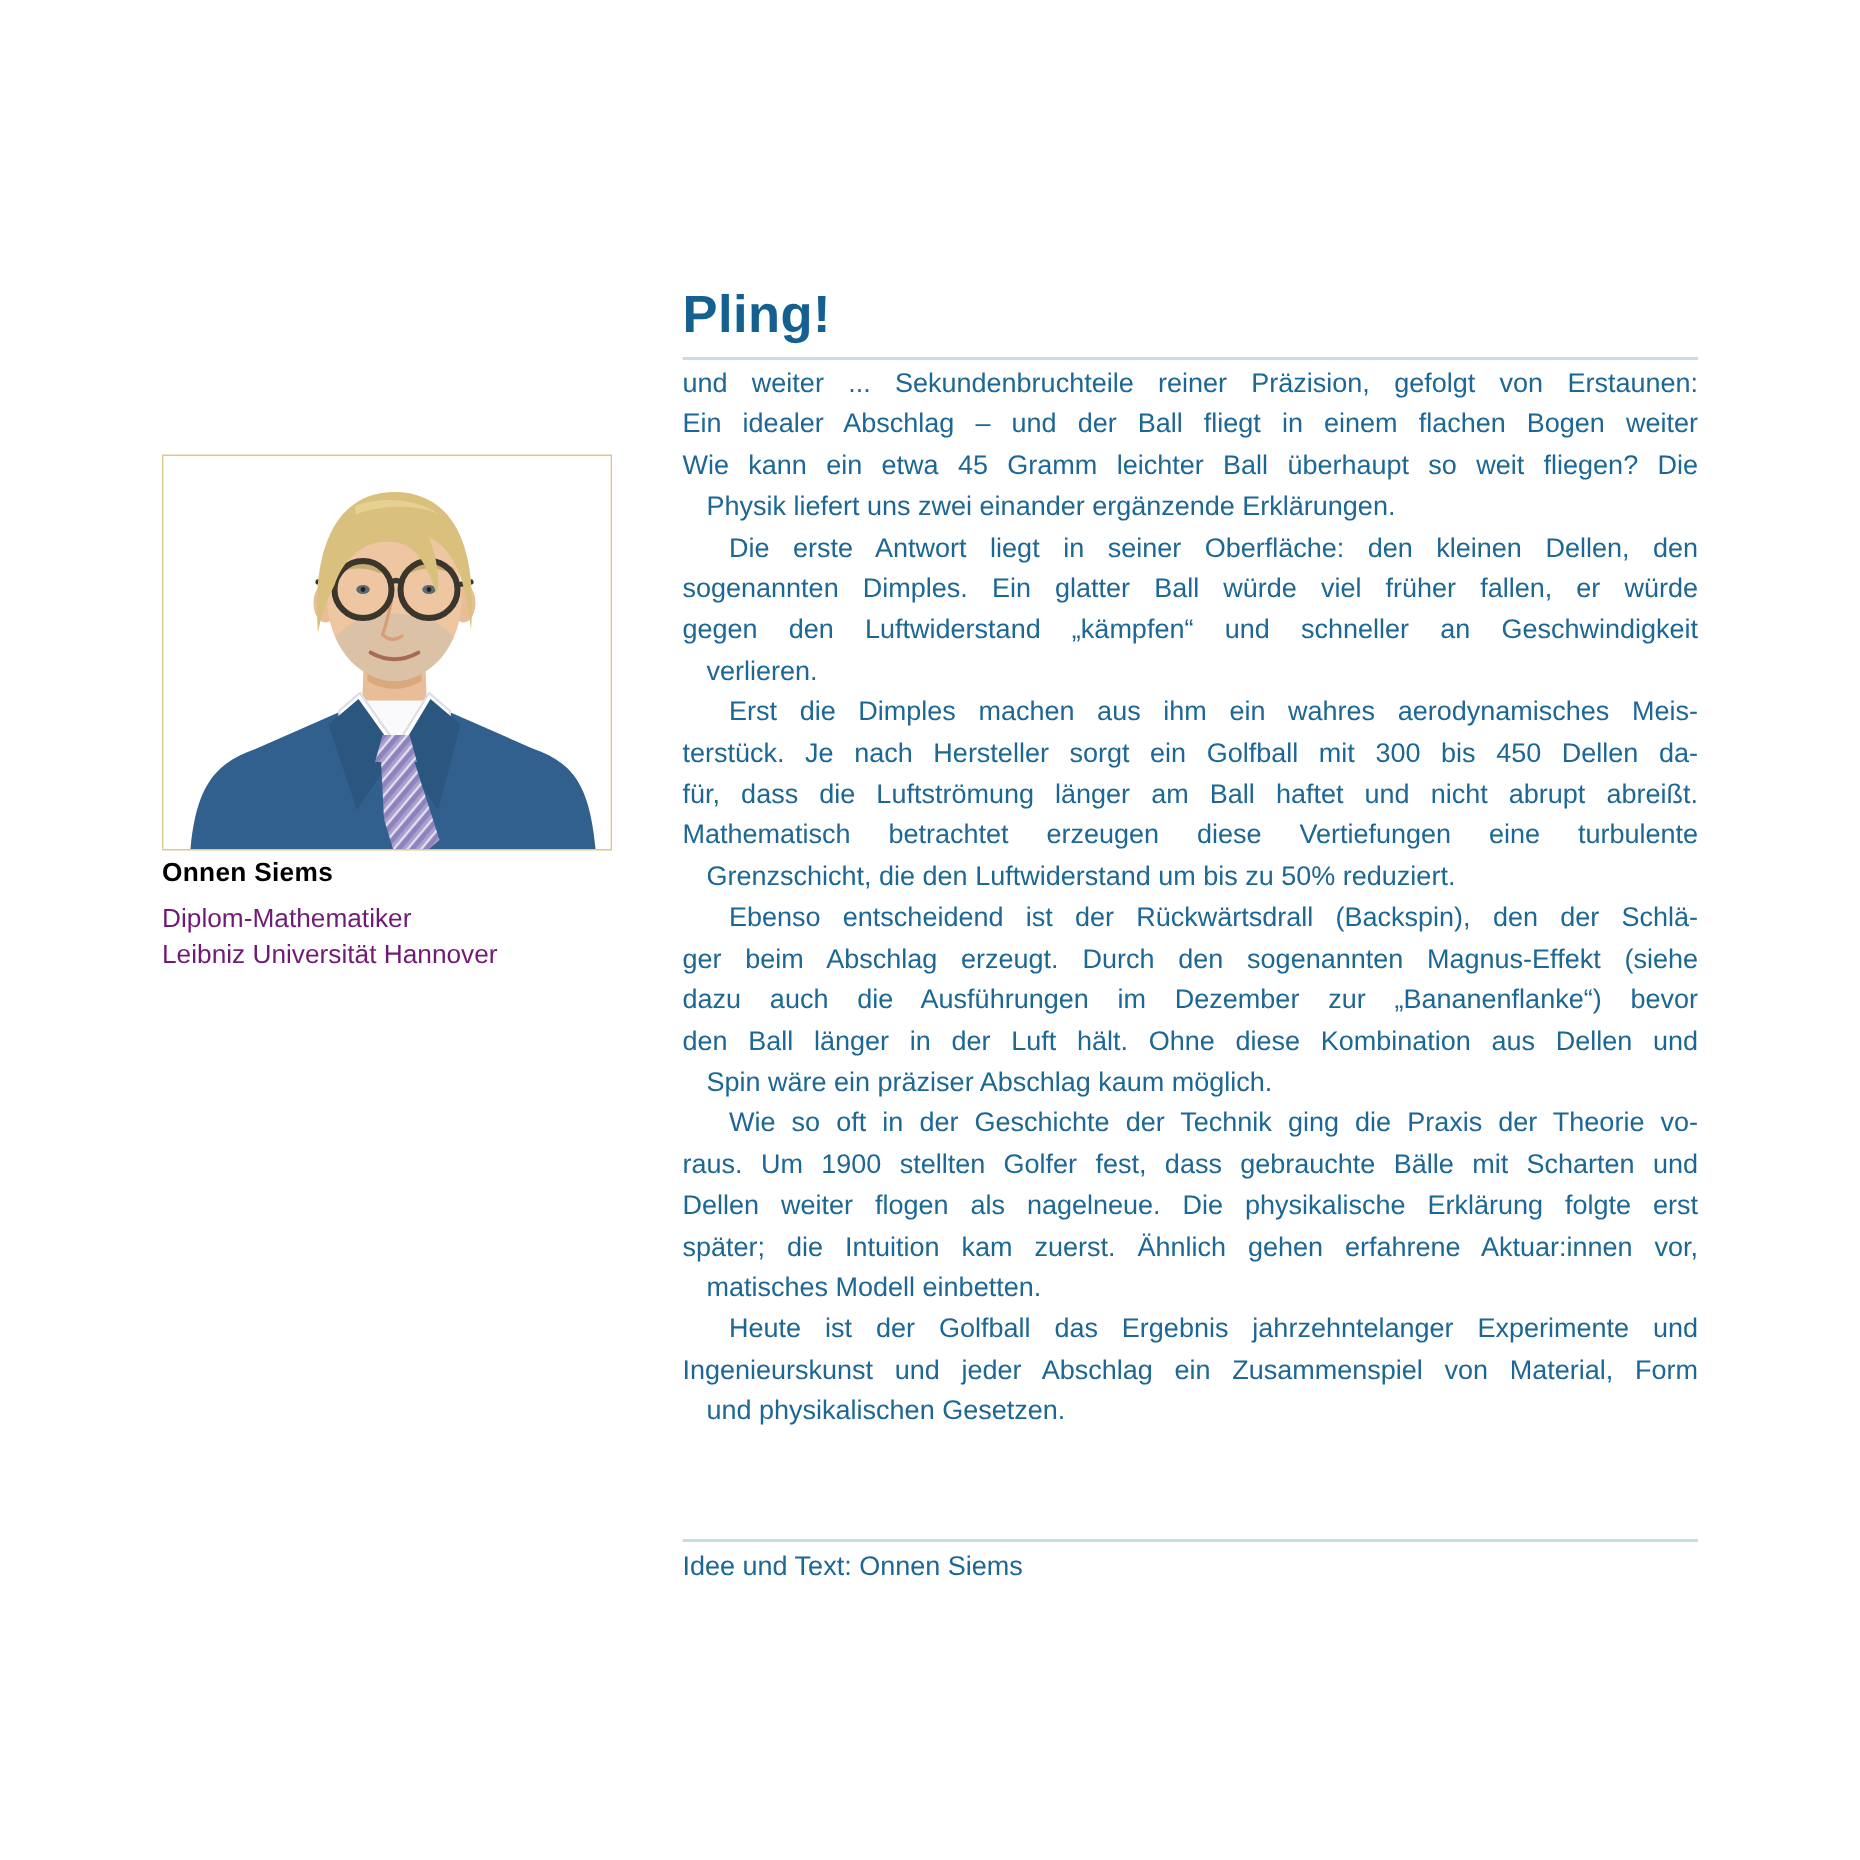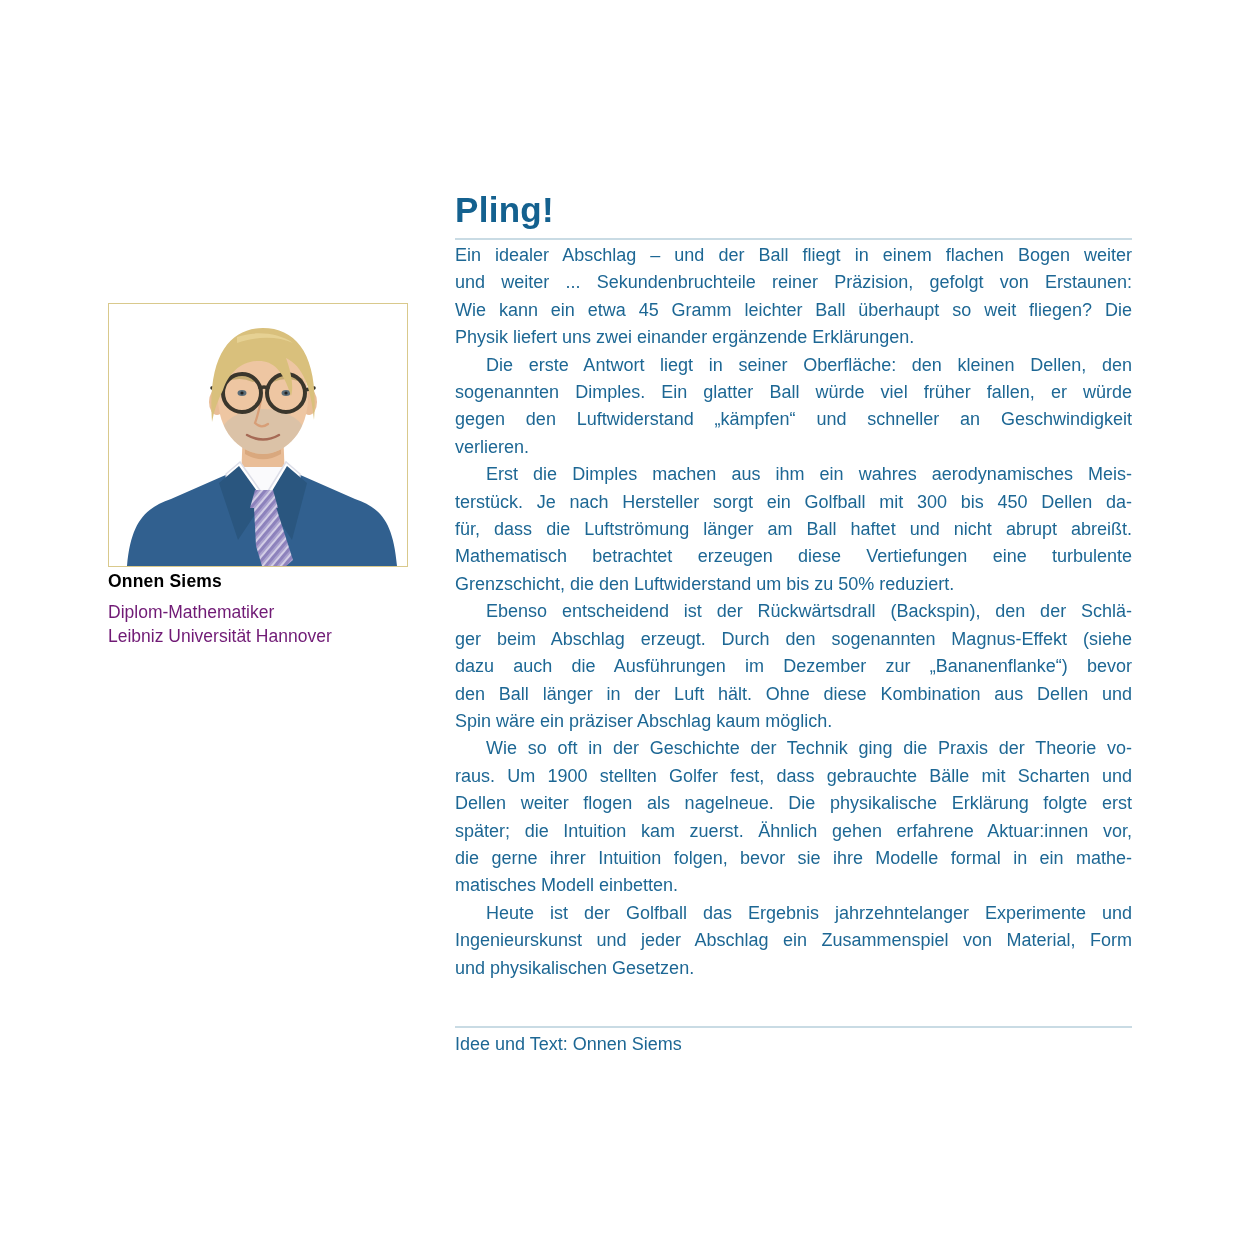--- a/index.html
+++ b/index.html
@@ -70,20 +70,21 @@
     font-size: 18px;
     line-height: 27.4px;
     color: #1d6794;
   }
   .article-body .line {
     text-align: justify;
     text-align-last: justify;
   }
   .article-body .line.last {
     text-align-last: left;
+    margin-left: 16px;
   }
   .article-body .line.indent {
     padding-left: 31px;
   }
   .footer-rule {
     position: absolute;
     left: 455px;
     top: 1026px;
     width: 677px;
     height: 1.5px;
@@ -167,43 +168,42 @@
   <div class="author-name">Onnen Siems</div>
   <div class="author-sub">
     <div>Diplom-Mathematiker</div>
     <div>Leibniz Universität Hannover</div>
   </div>
 
   <h1 class="headline" style="margin:0">Pling!</h1>
   <div class="title-rule"></div>
 
   <div class="article-body" id="article-body">
+      <div class="line">und weiter ... Sekundenbruchteile reiner Präzision, gefolgt von Erstaunen:</div>
       <div class="line">Ein idealer Abschlag – und der Ball fliegt in einem flachen Bogen weiter</div>
-      <div class="line">und weiter ... Sekundenbruchteile reiner Präzision, gefolgt von Erstaunen:</div>
       <div class="line">Wie kann ein etwa 45 Gramm leichter Ball überhaupt so weit fliegen? Die</div>
       <div class="line last">Physik liefert uns zwei einander ergänzende Erklärungen.</div>
       <div class="line indent">Die erste Antwort liegt in seiner Oberfläche: den kleinen Dellen, den</div>
       <div class="line">sogenannten Dimples. Ein glatter Ball würde viel früher fallen, er würde</div>
       <div class="line">gegen den Luftwiderstand „kämpfen“ und schneller an Geschwindigkeit</div>
       <div class="line last">verlieren.</div>
       <div class="line indent">Erst die Dimples machen aus ihm ein wahres aerodynamisches Meis-</div>
       <div class="line">terstück. Je nach Hersteller sorgt ein Golfball mit 300 bis 450 Dellen da-</div>
       <div class="line">für, dass die Luftströmung länger am Ball haftet und nicht abrupt abreißt.</div>
       <div class="line">Mathematisch betrachtet erzeugen diese Vertiefungen eine turbulente</div>
       <div class="line last">Grenzschicht, die den Luftwiderstand um bis zu 50% reduziert.</div>
       <div class="line indent">Ebenso entscheidend ist der Rückwärtsdrall (Backspin), den der Schlä-</div>
       <div class="line">ger beim Abschlag erzeugt. Durch den sogenannten Magnus-Effekt (siehe</div>
       <div class="line">dazu auch die Ausführungen im Dezember zur „Bananenflanke“) bevor</div>
       <div class="line">den Ball länger in der Luft hält. Ohne diese Kombination aus Dellen und</div>
       <div class="line last">Spin wäre ein präziser Abschlag kaum möglich.</div>
       <div class="line indent">Wie so oft in der Geschichte der Technik ging die Praxis der Theorie vo-</div>
       <div class="line">raus. Um 1900 stellten Golfer fest, dass gebrauchte Bälle mit Scharten und</div>
       <div class="line">Dellen weiter flogen als nagelneue. Die physikalische Erklärung folgte erst</div>
       <div class="line">später; die Intuition kam zuerst. Ähnlich gehen erfahrene Aktuar:innen vor,</div>
-      <div class="line">die gerne ihrer Intuition folgen, bevor sie ihre Modelle formal in ein mathe-</div>
       <div class="line last">matisches Modell einbetten.</div>
       <div class="line indent">Heute ist der Golfball das Ergebnis jahrzehntelanger Experimente und</div>
       <div class="line">Ingenieurskunst und jeder Abschlag ein Zusammenspiel von Material, Form</div>
       <div class="line last">und physikalischen Gesetzen.</div>
     </div>
 
   <div class="footer-rule"></div>
   <div class="credit">Idee und Text: Onnen Siems</div>
 
 </div>

